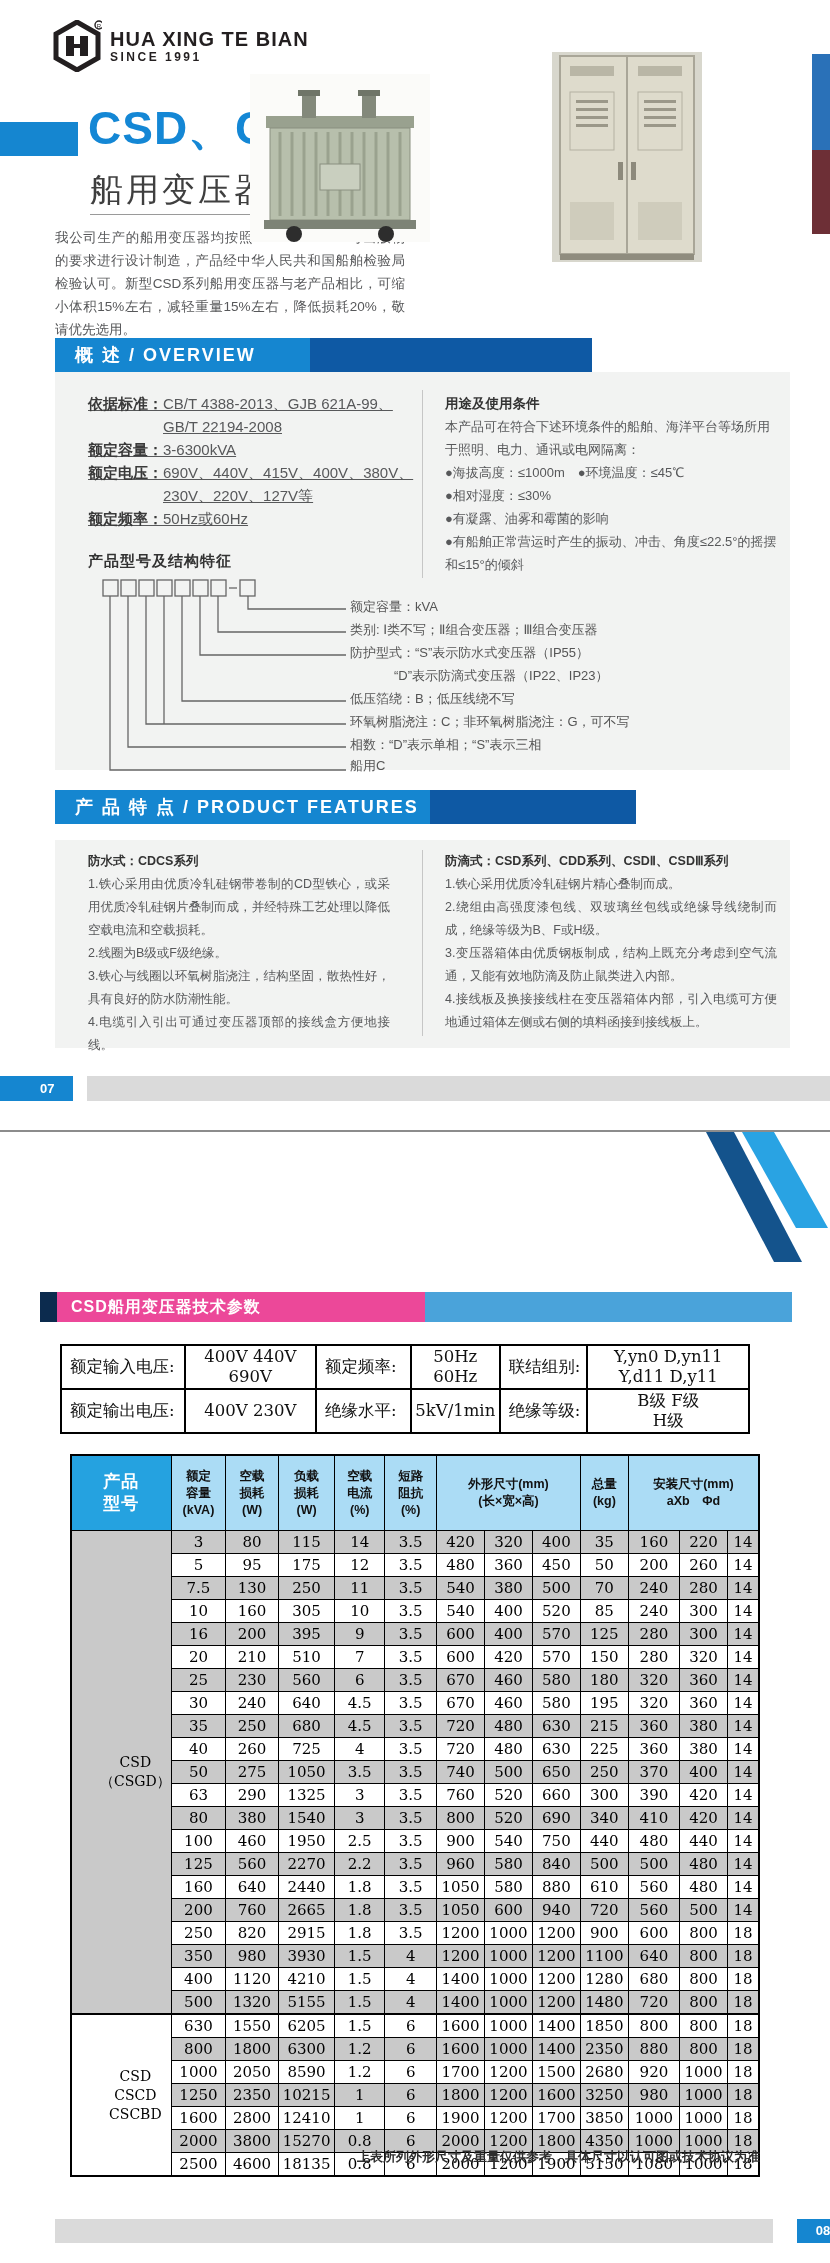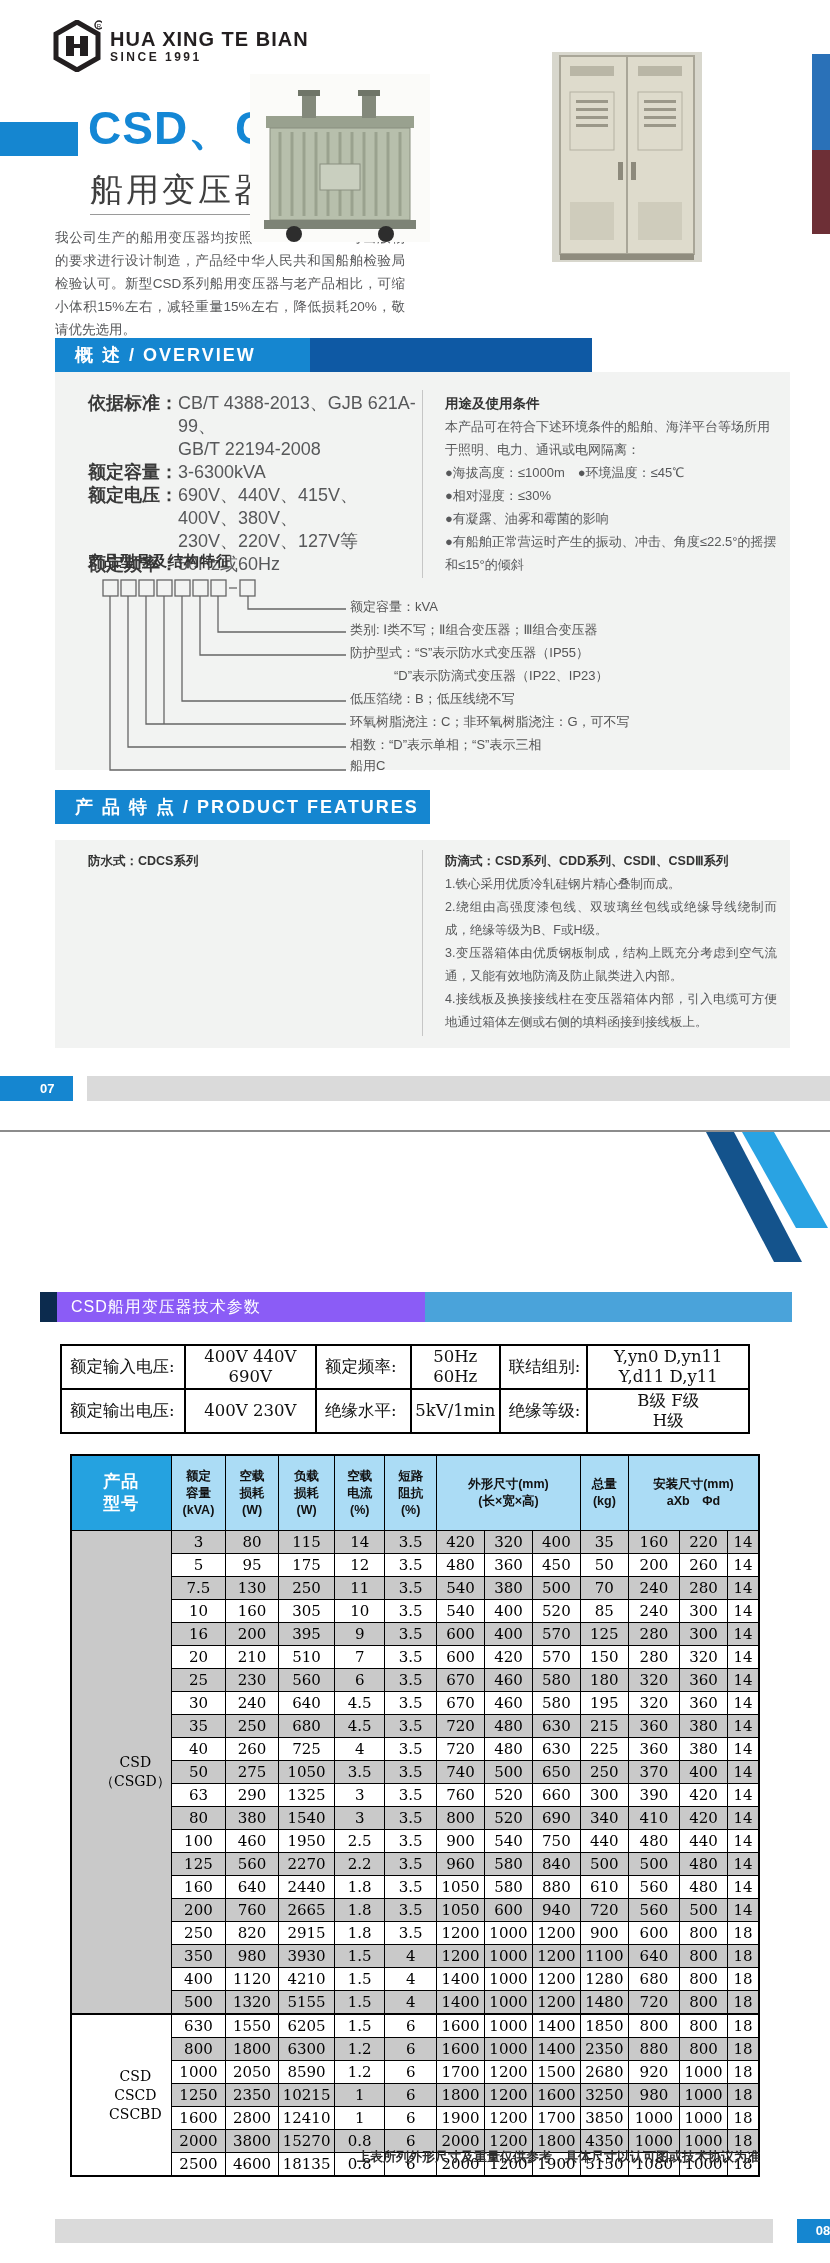--- a/index.html
+++ b/index.html
@@ -18,30 +18,30 @@
   .title-rule{left:90px;top:214px;width:282px;height:1px;background:#9a9a9a;}
   .intro{left:55px;top:226px;width:350px;font-size:13.5px;line-height:23px;text-align:justify;color:#57585a;}
 
   
   .sec-bar{height:34px;display:flex;}
   .sec-bar .bright{background:#1586d0;color:#fff;font-size:18px;font-weight:700;
                    letter-spacing:2px;line-height:34px;padding-left:20px;box-sizing:border-box;}
   .sec-bar .dark{background:#0e59a4;flex:1;}
   .bar1{left:55px;top:338px;width:537px;border-radius:9px;}
   .bar1 .bright{width:255px;}
-  .bar2{left:55px;top:790px;width:581px;flex-direction:column;}
+  .bar2{left:55px;top:790px;width:581px;}
   .bar2 .bright{width:375px;}
 
   .panel{background:#f2f3f2;}
   .panel1{left:55px;top:372px;width:735px;height:398px;}
   .panel2{left:55px;top:840px;width:735px;height:208px;}
   .vdiv{width:1px;background:#c6c6c6;}
 
   
-  .specs{left:88px;top:392px;width:330px;font-size:18px;line-height:23px;}
+  .specs{left:88px;top:392px;width:330px;font-size:15px;line-height:23px;text-decoration:underline;}
   .spec-row{display:flex;margin:0 0 0 0;}
   .spec-label{font-weight:700;color:#3a3a3a;white-space:nowrap;}
   .spec-value{white-space:pre-line;color:#57585a;}
 
   .usage{left:445px;top:392px;width:335px;font-size:13px;line-height:23px;}
   .usage-title{font-weight:700;color:#333;font-size:13.5px;}
   .usage-desc{white-space:pre-line;}
   .bullet{white-space:pre-line;}
 
   .model-heading{left:88px;top:552px;font-size:15px;font-weight:700;color:#333;letter-spacing:1px;}
@@ -52,22 +52,22 @@
   .feat-title{font-weight:700;color:#333;}
   .feat-item{margin:0;}
 
   
   .pnum-box{background:#1586d0;color:#fff;font-size:13px;font-weight:700;line-height:25px;}
   .gray-bar{background:#dadada;}
   .page-divider{left:0;top:1130px;width:830px;height:2px;background:#8c8c8c;}
 
   
   .t-navy{left:40px;top:1292px;width:17px;height:30px;background:#0c2b4e;}
-  .t-bright{left:57px;top:1292px;width:368px;height:30px;background:#8b5cf6;color:#fff;
-            font-size:16px;font-weight:400;line-height:30px;padding-left:14px;box-sizing:border-box;letter-spacing:1px;}
+  .t-bright{left:57px;top:1292px;width:368px;height:30px;background:#ec4899;color:#fff;
+            font-size:16px;font-weight:700;line-height:30px;padding-left:14px;box-sizing:border-box;letter-spacing:1px;}
   .t-light{left:425px;top:1292px;width:367px;height:30px;background:#4aa3da;}
 
   table{border-collapse:collapse;}
   .ptable{left:60px;top:1344px;width:690px;font-family:"DejaVu Serif","Liberation Serif",serif;}
   .ptable td{border:2px solid #000;height:40px;font-size:16.5px;color:#111;text-align:center;white-space:pre-line;line-height:20px;}
   .ptable td.lab{text-align:left;padding-left:8px;}
 
   .mtable{left:70px;top:1454px;width:690px;font-family:"DejaVu Serif","Liberation Serif",serif;}
   .mtable th,.mtable td{border:1px solid #000;}
   .mtable{border:2px solid #000;}
@@ -221,20 +221,26 @@
   </svg>
   <div id="model-labels"></div>
 
   <div class="abs sec-bar bar2">
     <div class="bright" style="white-space: pre-line;">产 品 特 点 / PRODUCT FEATURES</div>
     <div class="dark"></div>
   </div>
   <div class="abs panel panel2"></div>
   <div class="abs feat-col" style="left:88px;top:850px;width:302px;">
     <div class="feat-title" style="white-space: pre-line;">防水式：CDCS系列</div>
+    <div id="feat-left-items">
+        <p class="feat-item">1.铁心采用由优质冷轧硅钢带卷制的CD型铁心，或采用优质冷轧硅钢片叠制而成，并经特殊工艺处理以降低空载电流和空载损耗。</p>
+        <p class="feat-item">2.线圈为B级或F级绝缘。</p>
+        <p class="feat-item">3.铁心与线圈以环氧树脂浇注，结构坚固，散热性好，具有良好的防水防潮性能。</p>
+        <p class="feat-item">4.电缆引入引出可通过变压器顶部的接线盒方便地接线。</p>
+      </div>
   </div>
   <div class="abs vdiv" style="left:422px;top:850px;height:186px;"></div>
   <div class="abs feat-col" style="left:445px;top:850px;width:332px;">
     <div class="feat-title" style="white-space: pre-line;">防滴式：CSD系列、CDD系列、CSDⅡ、CSDⅢ系列</div>
     <div id="feat-right-items">
         <p class="feat-item">1.铁心采用优质冷轧硅钢片精心叠制而成。</p>
         <p class="feat-item">2.绕组由高强度漆包线、双玻璃丝包线或绝缘导线绕制而成，绝缘等级为B、F或H级。</p>
         <p class="feat-item">3.变压器箱体由优质钢板制成，结构上既充分考虑到空气流通，又能有效地防滴及防止鼠类进入内部。</p>
         <p class="feat-item">4.接线板及换接接线柱在变压器箱体内部，引入电缆可方便地通过箱体左侧或右侧的填料函接到接线板上。</p>
       </div>

